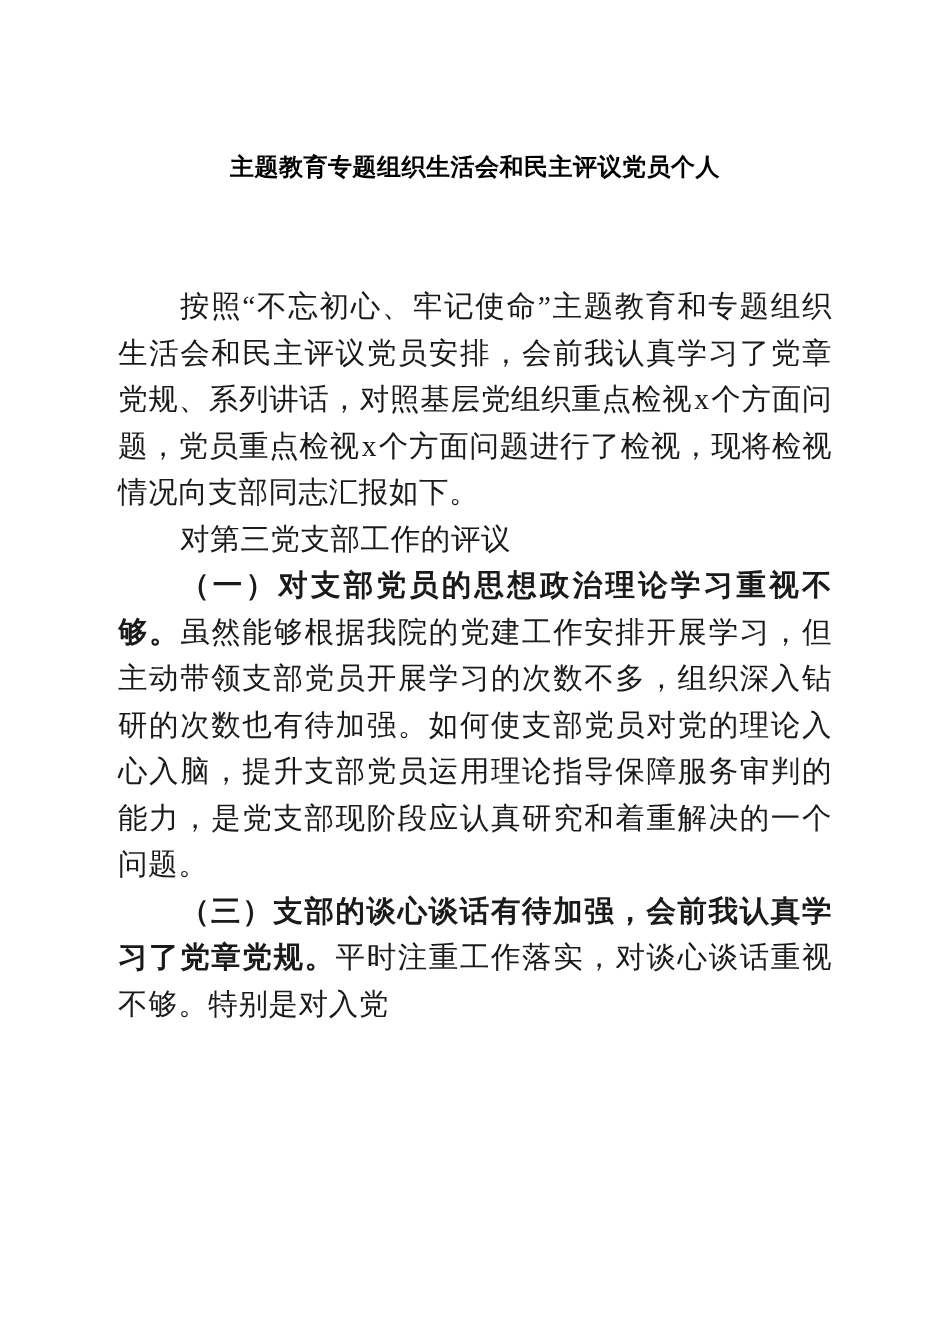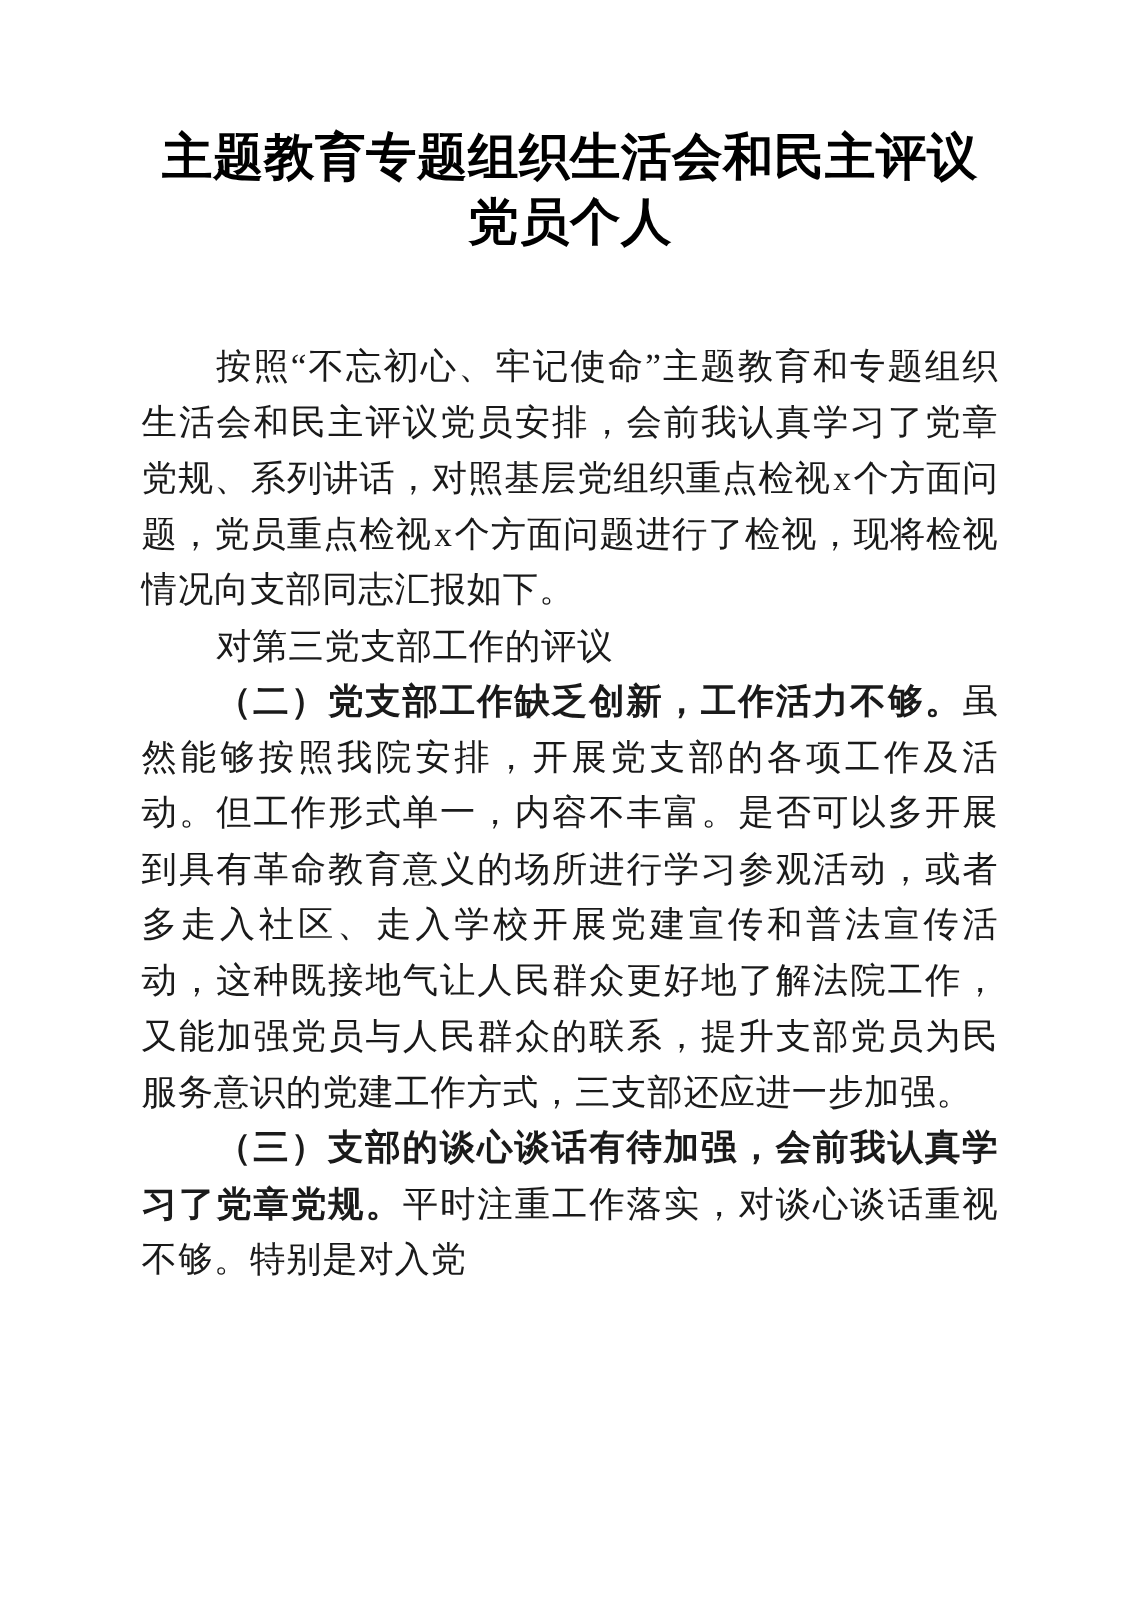--- a/index.html
+++ b/index.html
@@ -10,27 +10,27 @@
   .page {
     position: relative;
     width: 950px;
     height: 1344px;
     background: #ffffff;
     overflow: hidden;
     box-sizing: border-box;
   }
   .doc-title {
     position: absolute;
-    top: 105px;
+    top: 140px;
     left: 118px;
     width: 714px;
     text-align: center;
     font-family: "Liberation Serif", "DejaVu Serif", serif;
     font-weight: bold;
-    font-size: 42px;
+    font-size: 24px;
     line-height: 54px;
     color: #000000;
     letter-spacing: 0.5px;
   }
   .body-block {
     position: absolute;
     top: 283px;
     left: 118px;
     width: 714px;
   }
@@ -69,20 +69,20 @@
   <div class="doc-title">
     <div>主题教育专题组织生活会和民主评议党员个人</div>
   </div>
 
   <div class="body-block">
 
     <p class="para"><span>按照“不忘初心、牢记使命”主题教育和专题组织生活会和民主评议党员安排，会前我认真学习了党章党规、系列讲话，对照基层党组织重点检视</span><span class="latin">x</span><span>个方面问题，党员重点检视</span><span class="latin">x</span><span>个方面问题进行了检视，现将检视情况向支部同志汇报如下。</span></p>
 
     <p class="para"><span>对第三党支部工作的评议</span></p>
 
+    <p class="para"><span class="b">（一）对支部党员的思想政治理论学习重视不够。</span><span>虽然能够根据我院的党建工作安排开展学习，但主动带领支部党员开展学习的次数不多，组织深入钻研的次数也有待加强。如何使支部党员对党的理论入心入脑，提升支部党员运用理论指导保障服务审判的能力，是党支部现阶段应认真研究和着重解决的一个问题。</span></p>
 
-    <p class="para gap-before"><span class="b">（二）党支部工作缺乏创新，工作活力不够。</span><span>虽然能够按照我院安排，开展党支部的各项工作及活动。但工作形式单一，内容不丰富。是否可以多开展到具有革命教育意义的场所进行学习参观活动，或者多走入社区、走入学校开展党建宣传和普法宣传活动，这种既接地气让人民群众更好地了解法院工作，又能加强党员与人民群众的联系，提升支部党员为民服务意识的党建工作方式，三支部还应进一步加强。</span></p>
 
     <p class="para gap-before"><span class="b">（三）支部的谈心谈话有待加强，会前我认真学习了党章党规。</span><span>平时注重工作落实，对谈心谈话重视不够。特别是对入党</span></p>
 
   </div>
 
 </div>
 
 </body></html>

